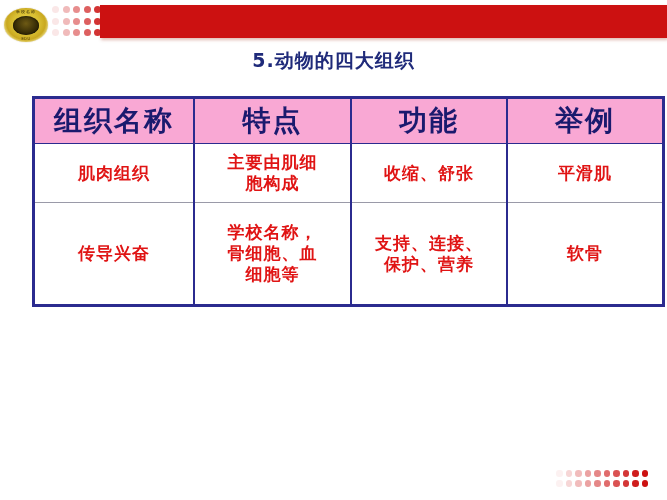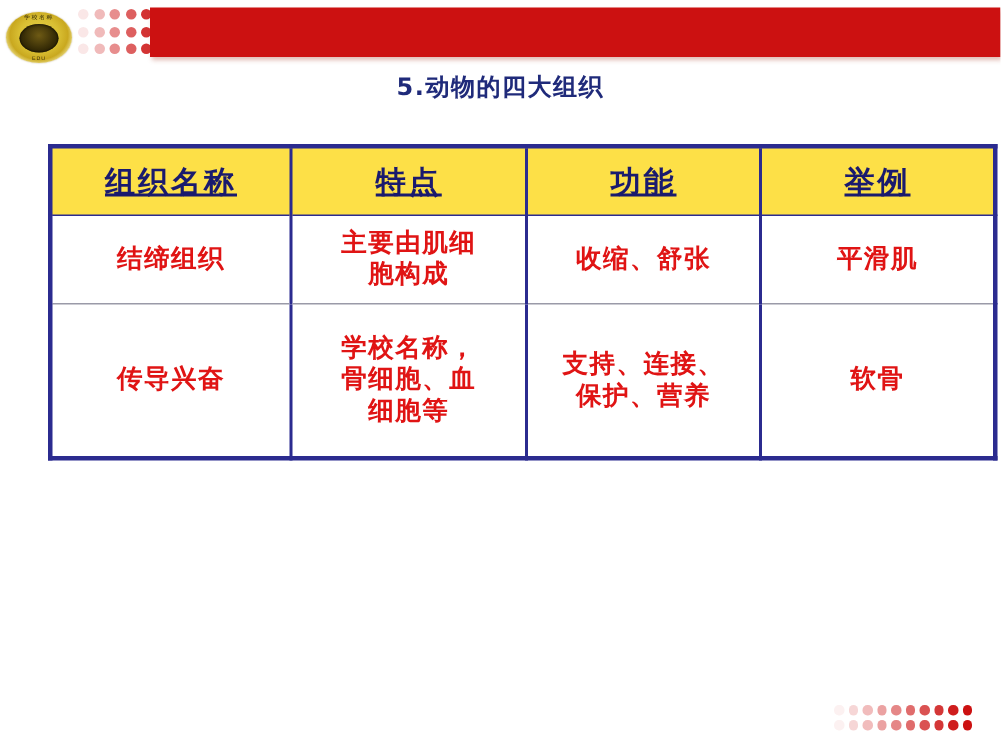--- a/index.html
+++ b/index.html
@@ -97,21 +97,21 @@
     box-shadow: 1px 2px 3px rgba(170,60,40,.35);
   }
 
   
   .slide-title {
     position: absolute;
     left: 0;
     top: 48px;
     width: 667px;
     text-align: center;
-    font-size: 16px;
+    font-size: 19px;
     font-weight: bold;
     color: #1F2A7A;
     letter-spacing: 1px;
     font-family: "DejaVu Sans", "Liberation Sans", sans-serif;
   }
 
   
   .tissue-table {
     position: absolute;
     left: 32px;
@@ -125,30 +125,29 @@
   .tissue-table td, .tissue-table th {
     border-left: 2px solid #2B2B8F;
     border-right: 2px solid #2B2B8F;
     border-top: 1px solid #9a9aa8;
     border-bottom: 1px solid #9a9aa8;
     text-align: center;
     vertical-align: middle;
     padding: 0 2px;
   }
   .tissue-table thead th {
-    background: #fde047;
+    background: #f9a8d4;
     color: #1A1A6E;
-    font-size: 20px;
+    font-size: 28px;
     font-weight: bold;
     height: 44px;
     letter-spacing: 2px;
     border-top: none;
     border-bottom: 1px solid #2B2B8F;
     font-family: "DejaVu Sans", "Liberation Sans", sans-serif;
-    text-decoration: underline;
   }
   .tissue-table tbody td {
     color: #E01414;
     font-weight: bold;
     font-size: 17px;
     line-height: 1.22;
     letter-spacing: 1px;
     font-family: "DejaVu Sans", "Liberation Sans", sans-serif;
   }
   .col-name  { width: 154px; }
@@ -218,21 +217,21 @@
   <thead>
     <tr>
       <th class="col-name">组织名称</th>
       <th class="col-feat">特点</th>
       <th class="col-func">功能</th>
       <th class="col-exam">举例</th>
     </tr>
   </thead>
   <tbody>
     <tr class="row-2">
-      <td class="cell-name">结缔组织</td>
+      <td class="cell-name">肌肉组织</td>
       <td class="multiline">主要由肌细
 胞构成</td>
       <td class="multiline">收缩、舒张</td>
       <td class="multiline">平滑肌</td>
     </tr>
     <tr class="row-4">
       <td class="cell-name">传导兴奋</td>
       <td class="multiline">学校名称，
 骨细胞、血
 细胞等</td>

